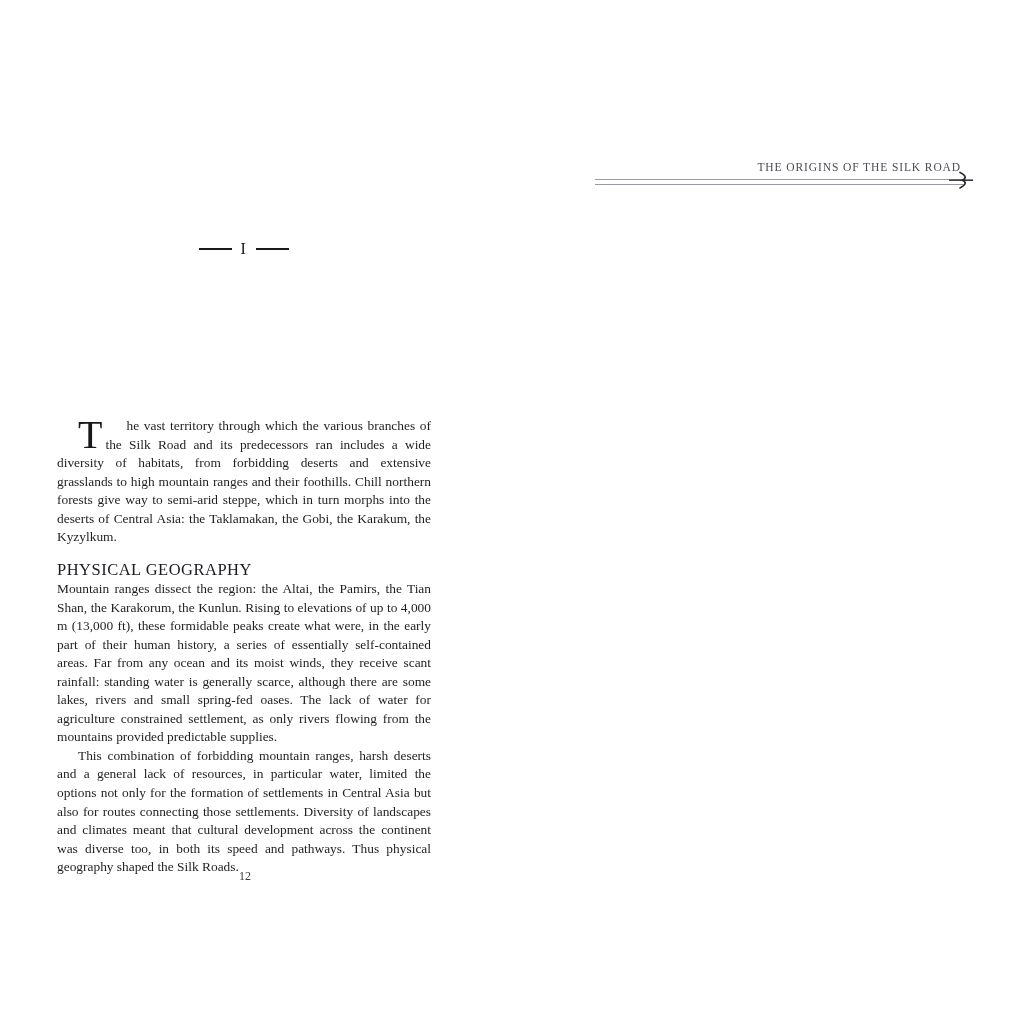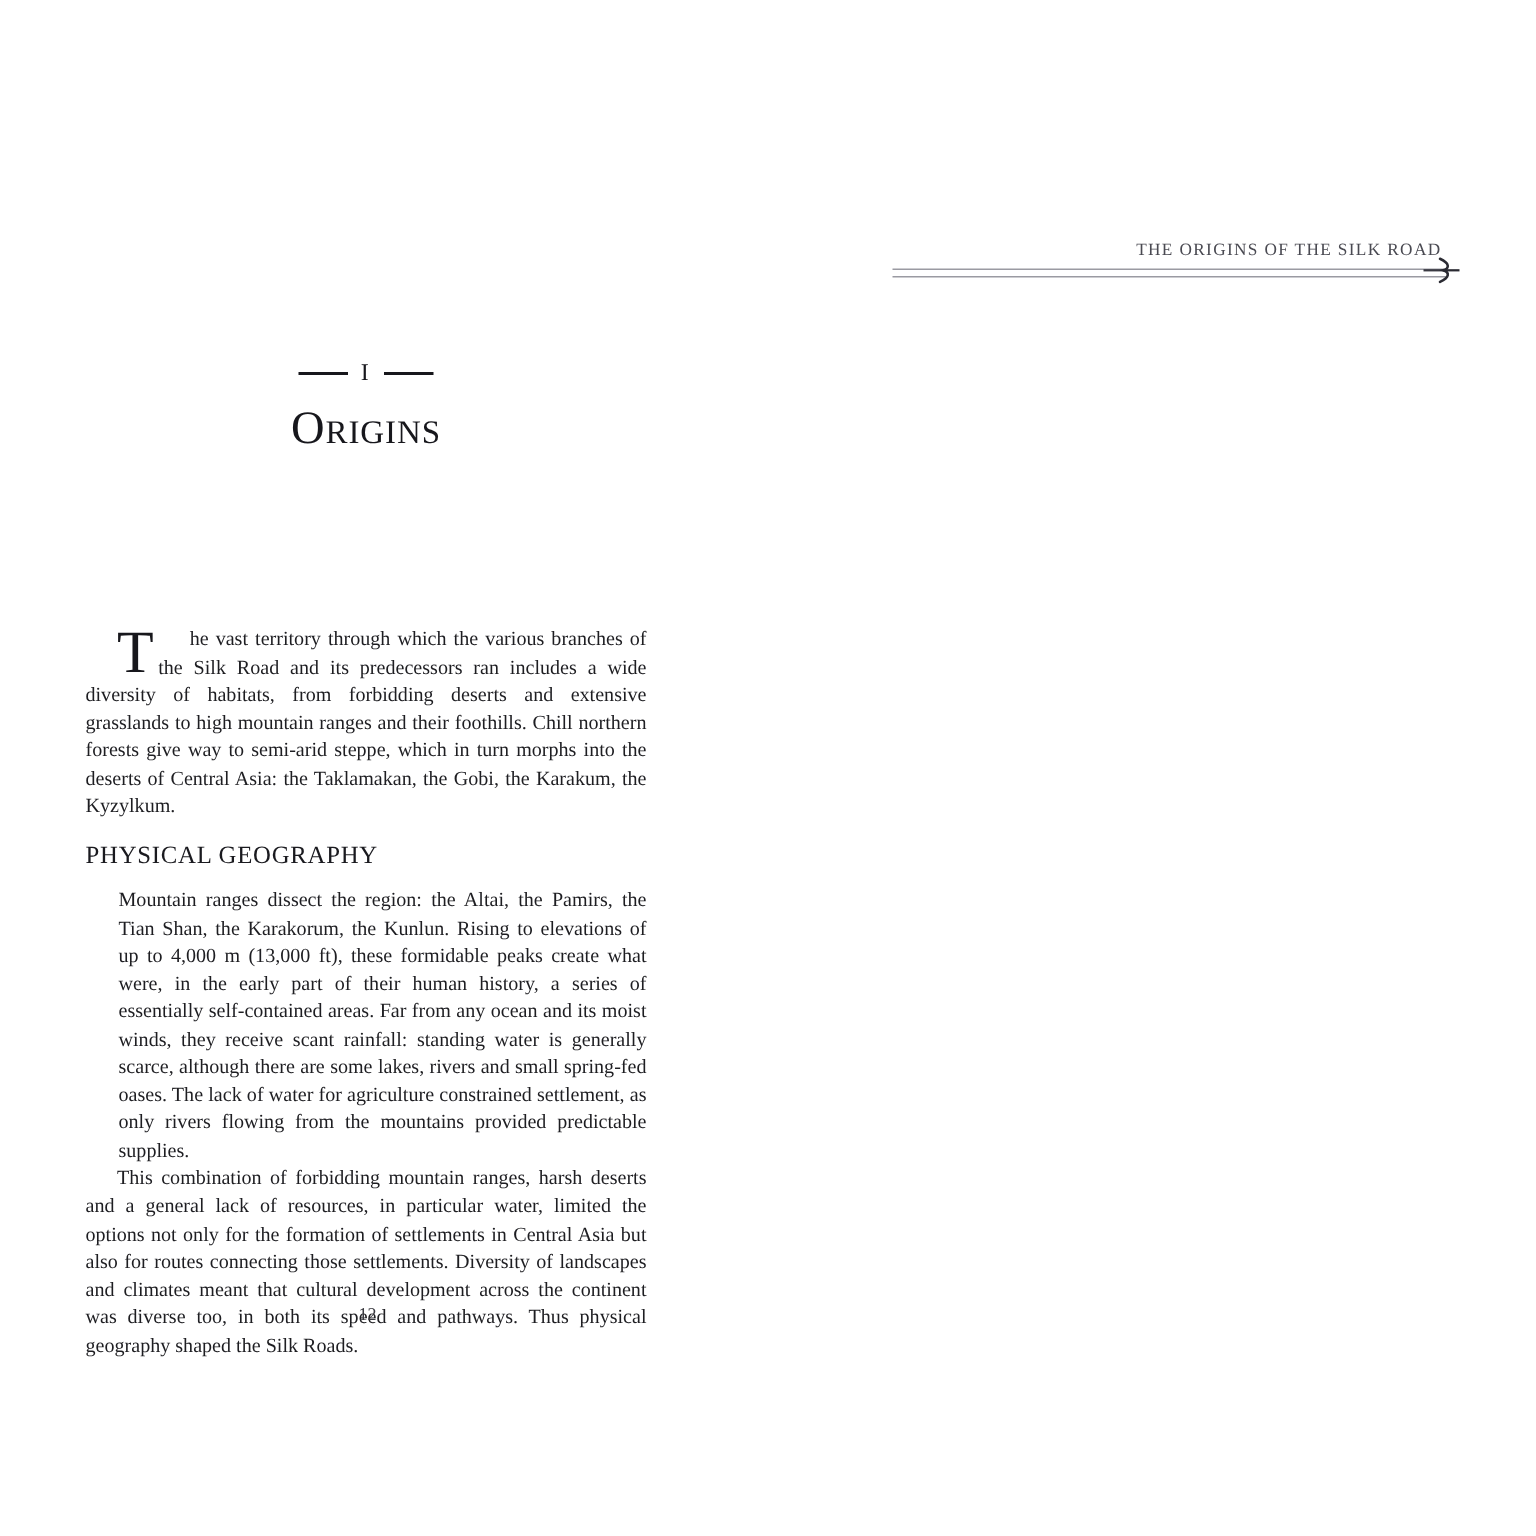--- a/index.html
+++ b/index.html
@@ -117,24 +117,24 @@
     color: #1e1e22;
   }
   .col-left  { left: 57px;  top: 404px; }
 
   .col p {
     margin: 0;
     text-indent: 21px;
     -webkit-hyphens: auto;
     hyphens: auto;
   }
-  .col p.no-indent { text-indent: 0; margin-left: 22px; }
+  .col p.no-indent { text-indent: 0; }
 
   .section-head {
-    margin: 13px 0 12px 0;
+    margin: 13px 0 1px 0;
     font-size: 16.5px;
     line-height: 1.16;
     letter-spacing: 0.5px;
     color: #1a1a1f;
     text-align: left;
     text-indent: 0;
     font-weight: normal;
   }
   .section-head:first-child { margin-top: 0; }
 
@@ -167,21 +167,20 @@
 
   <div class="page page-left">
 
     <div class="chapter-opener">
       <div class="chapter-number-line">
         <span class="dash"></span>
         <span class="chapter-number">I</span>
         <span class="dash"></span>
       </div>
       <div class="chapter-title">
-        <div>Origins</div>
       </div>
     </div>
 
     <div class="col col-left">
       <p class="dropcap-para"><span class="dropcap">T</span><span>he vast territory through which the various branches of the Silk Road and its predecessors ran includes a wide diversity of habitats, from forbidding deserts and extensive grasslands to high mountain ranges and their foothills. Chill northern forests give way to semi-arid steppe, which in turn morphs into the deserts of Central Asia: the Taklamakan, the Gobi, the Karakum, the Kyzylkum.</span></p>
 
       <h2 class="section-head">PHYSICAL GEOGRAPHY</h2>
 
       <p class="no-indent">Mountain ranges dissect the region: the Altai, the Pamirs, the Tian Shan, the Karakorum, the Kunlun. Rising to elevations of up to 4,000 m (13,000 ft), these formidable peaks create what were, in the early part of their human history, a series of essentially self-contained areas. Far from any ocean and its moist winds, they receive scant rainfall: standing water is generally scarce, although there are some lakes, rivers and small spring-fed oases. The lack of water for agriculture constrained settlement, as only rivers flowing from the mountains provided predictable supplies.</p>
       <p>This combination of forbidding mountain ranges, harsh deserts and a general lack of resources, in particular water, limited the options not only for the formation of settlements in Central Asia but also for routes connecting those settlements. Diversity of landscapes and climates meant that cultural development across the continent was diverse too, in both its speed and pathways. Thus physical geography shaped the Silk Roads.</p>

